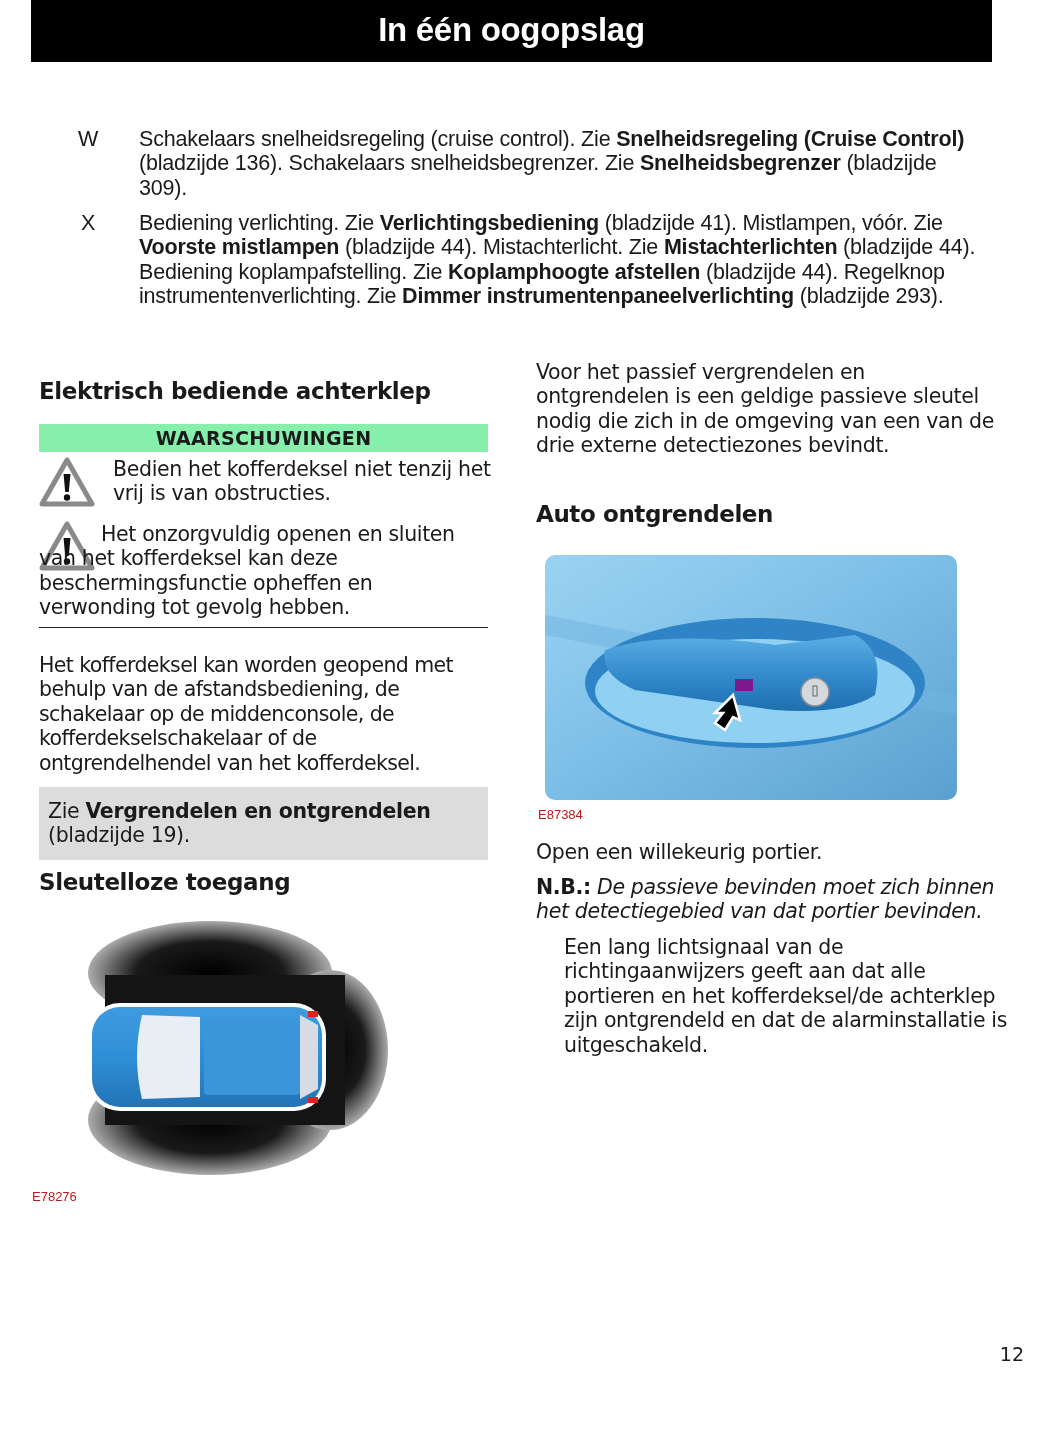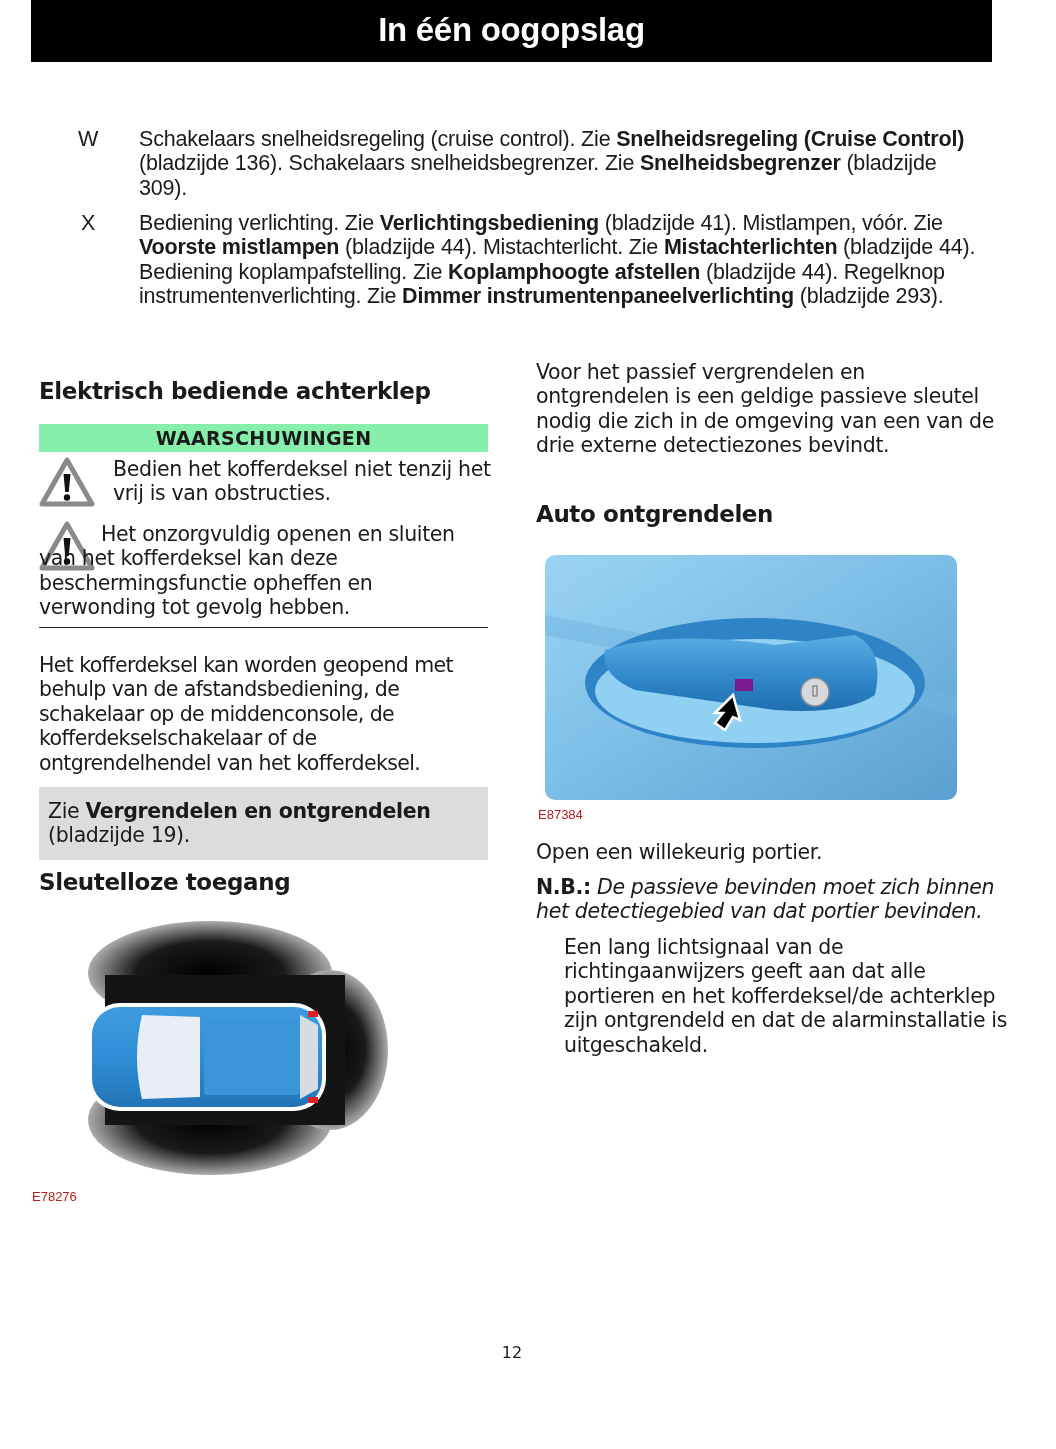--- a/index.html
+++ b/index.html
@@ -19,22 +19,22 @@
   .col { position:absolute; font-family:"DejaVu Sans", sans-serif; }
   .h2 { font-family:"DejaVu Sans", sans-serif; font-weight:bold; font-size:23px; letter-spacing:-0.4px; }
   .p { font-size:20.5px; line-height:24.4px; letter-spacing:-0.35px; }
 
   .warn-head { position:absolute; left:39px; top:424px; width:449px; height:28px; background:#86efac;
                text-align:center; font-weight:bold; font-size:19px; line-height:28px; letter-spacing:0.3px; }
   .warn-icon { position:absolute; width:56px; height:50px; }
   .hr { position:absolute; left:39px; width:449px; height:0; border-top:1.5px solid #222; }
   .note-box { position:absolute; left:39px; top:787px; width:449px; height:73px; background:#dcdcdc; }
   .caption { position:absolute; font-family:"Liberation Sans", sans-serif; font-size:13px; color:#b91c1c; }
-  .page-num { position:absolute; left:0; width:1024px; top:1343px; text-align:center;
-              font-size:16px; font-family:"DejaVu Sans", sans-serif; }
+  .page-num { position:absolute; left:0; width:1024px; top:1343px; text-align:right;
+              font-size:19px; font-family:"DejaVu Sans", sans-serif; }
   i { font-style:italic; }
 </style>
 </head>
 <body>
 
 <div class="header">
   <div class="header-title">In één oogopslag</div>
 </div>
 
 <div class="legend" style="top:127px;">

